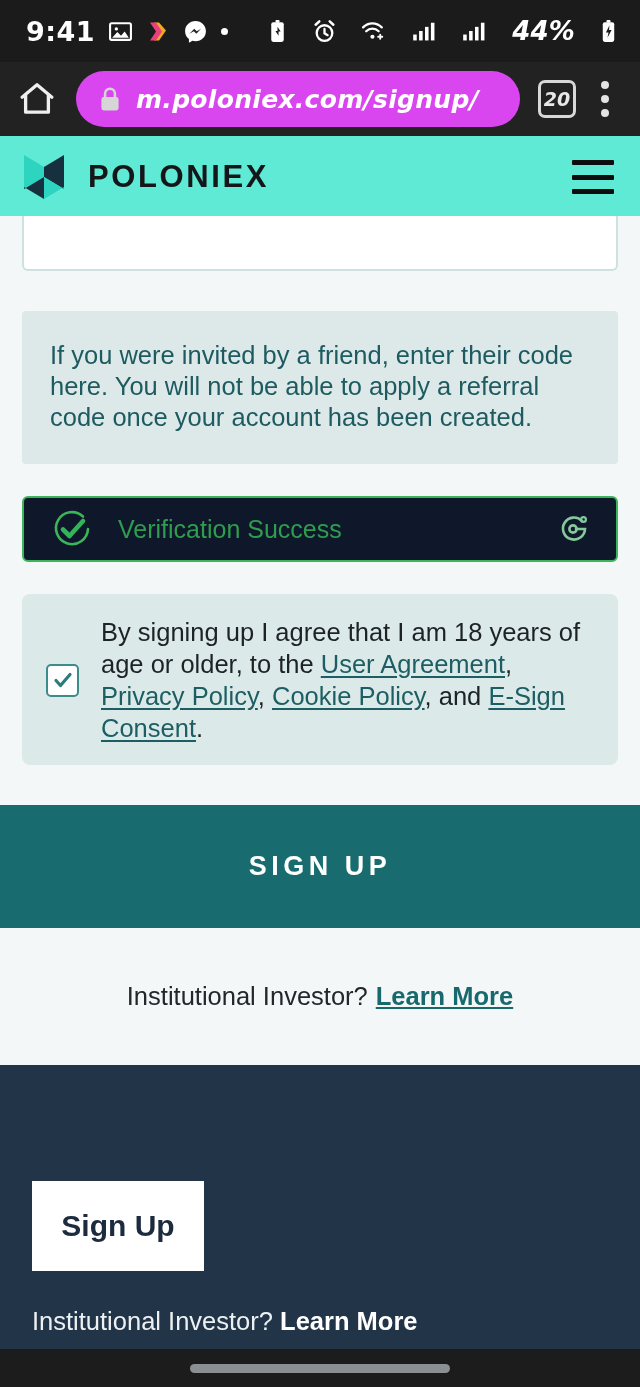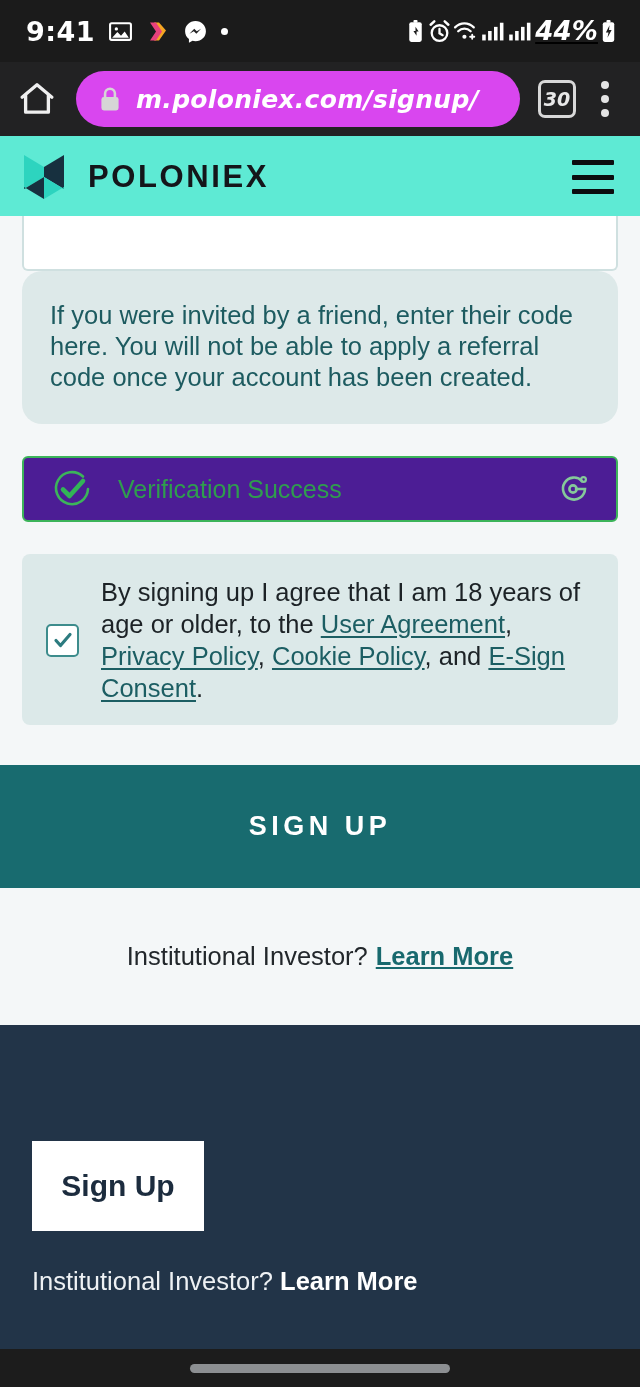--- a/index.html
+++ b/index.html
@@ -19,21 +19,21 @@
   
   .statusbar {
     height: 62px;
     background: #1b1b1b;
     display: flex;
     align-items: center;
     justify-content: space-between;
     padding: 0 22px 0 26px;
   }
   .sb-left { display: flex; align-items: center; gap: 13px; }
-  .sb-right { display: flex; align-items: center; gap: 1px; text-decoration: underline; }
+  .sb-right { display: flex; align-items: center; gap: 24px; }
   .sb-time {
     color: #fff;
     font-size: 27px;
     font-weight: 700;
     letter-spacing: .5px;
     font-family: "DejaVu Sans", sans-serif;
   }
   .sb-pct {
     color: #fff; font-size: 26px; font-weight: 700; font-style: italic;
     letter-spacing: .2px; font-family: "DejaVu Sans", sans-serif;
@@ -121,33 +121,34 @@
   .field {
     height: 55px;
     margin-top: -2px;
     background: #ffffff;
     border: 2px solid #cfe0e0;
     border-top: none;
     border-radius: 0 0 6px 6px;
   }
 
   .infobox {
+    margin-top: 40px;
     background: #dde9e9;
-    border-radius: 20px;
+    border-radius: 4px;
     padding: 29px 28px 31px 28px;
   }
   .infobox p {
     color: #1d5b60;
     font-size: 25.5px;
     line-height: 31px;
   }
 
   .verify {
     margin-top: 32px;
-    background: #4c1d95;
+    background: #0f172a;
     border: 2px solid #3cb45a;
     border-radius: 6px;
     height: 66px;
     display: flex;
     align-items: center;
     padding: 0 22px 0 26px;
     gap: 24px;
   }
   .verify-label {
     flex: 1;
@@ -330,21 +331,21 @@
       <path d="M3.5 11L12 3.8 20.5 11" fill="none" stroke="#efefef" stroke-width="1.9" stroke-linecap="round" stroke-linejoin="round"></path>
       <path d="M5.5 10v9.5h13V10" fill="none" stroke="#efefef" stroke-width="1.9" stroke-linecap="round" stroke-linejoin="round"></path>
     </svg>
     <div class="omnibox">
       <svg width="24" height="27" viewBox="0 0 18 22">
         <rect x="2" y="9" width="14" height="11" rx="2" fill="#d6d6d6"></rect>
         <path d="M5 9V6.2a4 4 0 018 0V9" fill="none" stroke="#d6d6d6" stroke-width="2.1"></path>
       </svg>
       <span class="url">m.poloniex.com/signup/</span>
     </div>
-    <div class="tabcount">30</div>
+    <div class="tabcount">20</div>
     <div class="kebab">
       <span></span>
         <span></span>
         <span></span>
     </div>
   </div>
 
   <div class="site-header">
     <div class="brand">
       <svg width="44" height="48" viewBox="0 0 44 48">

